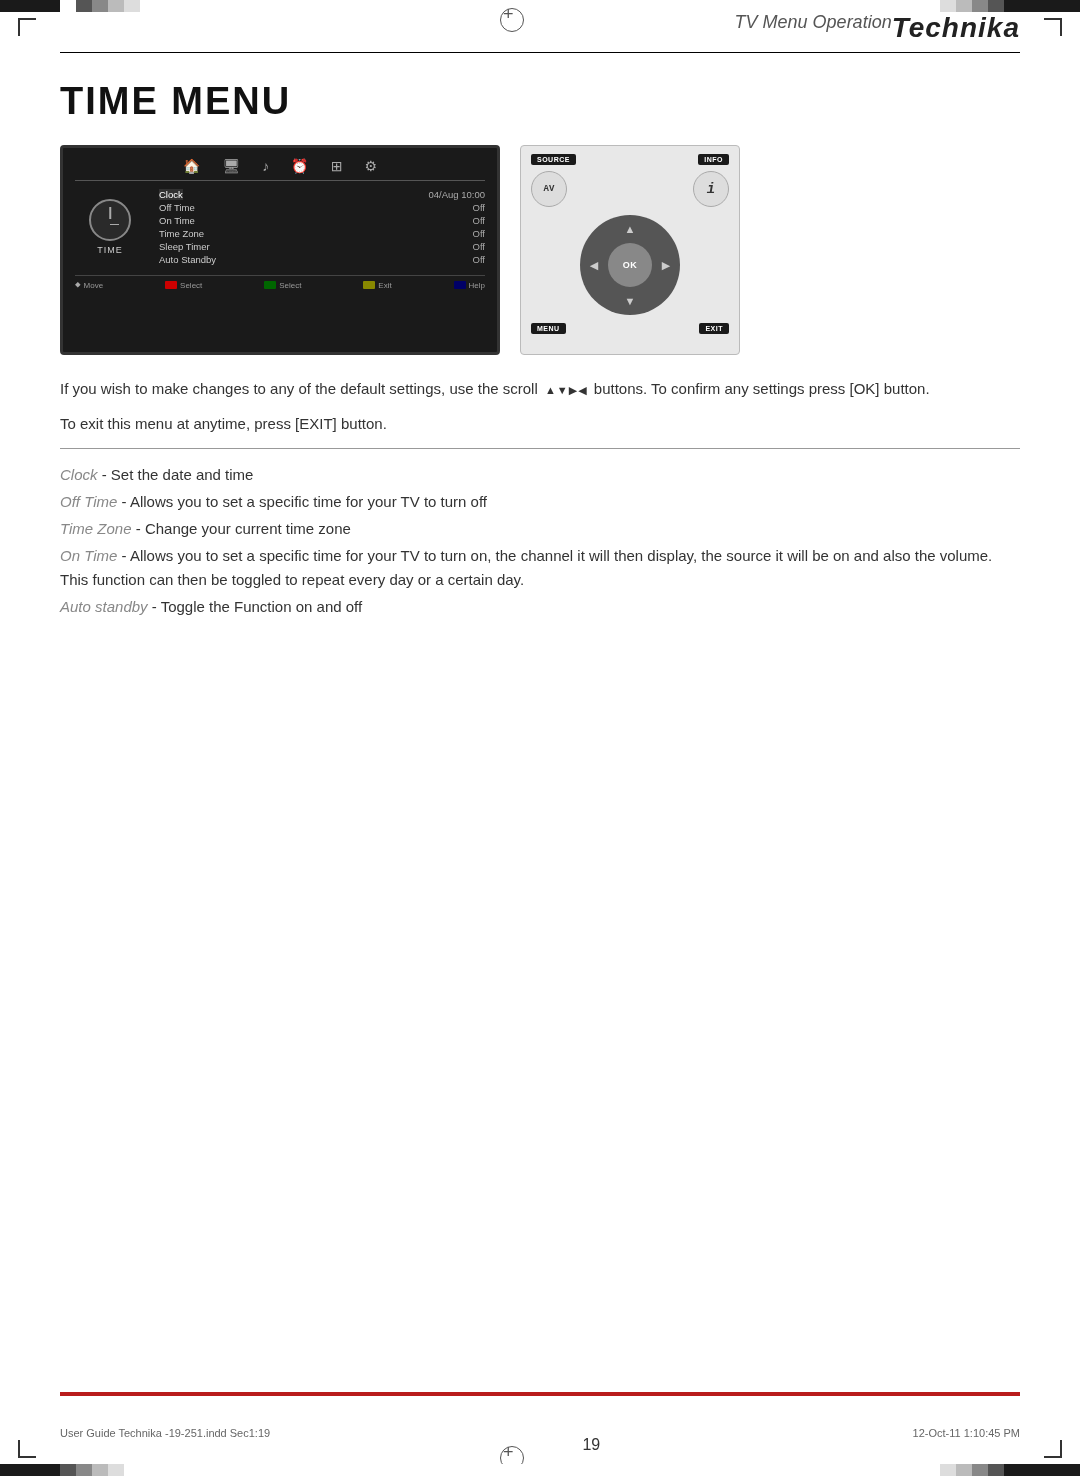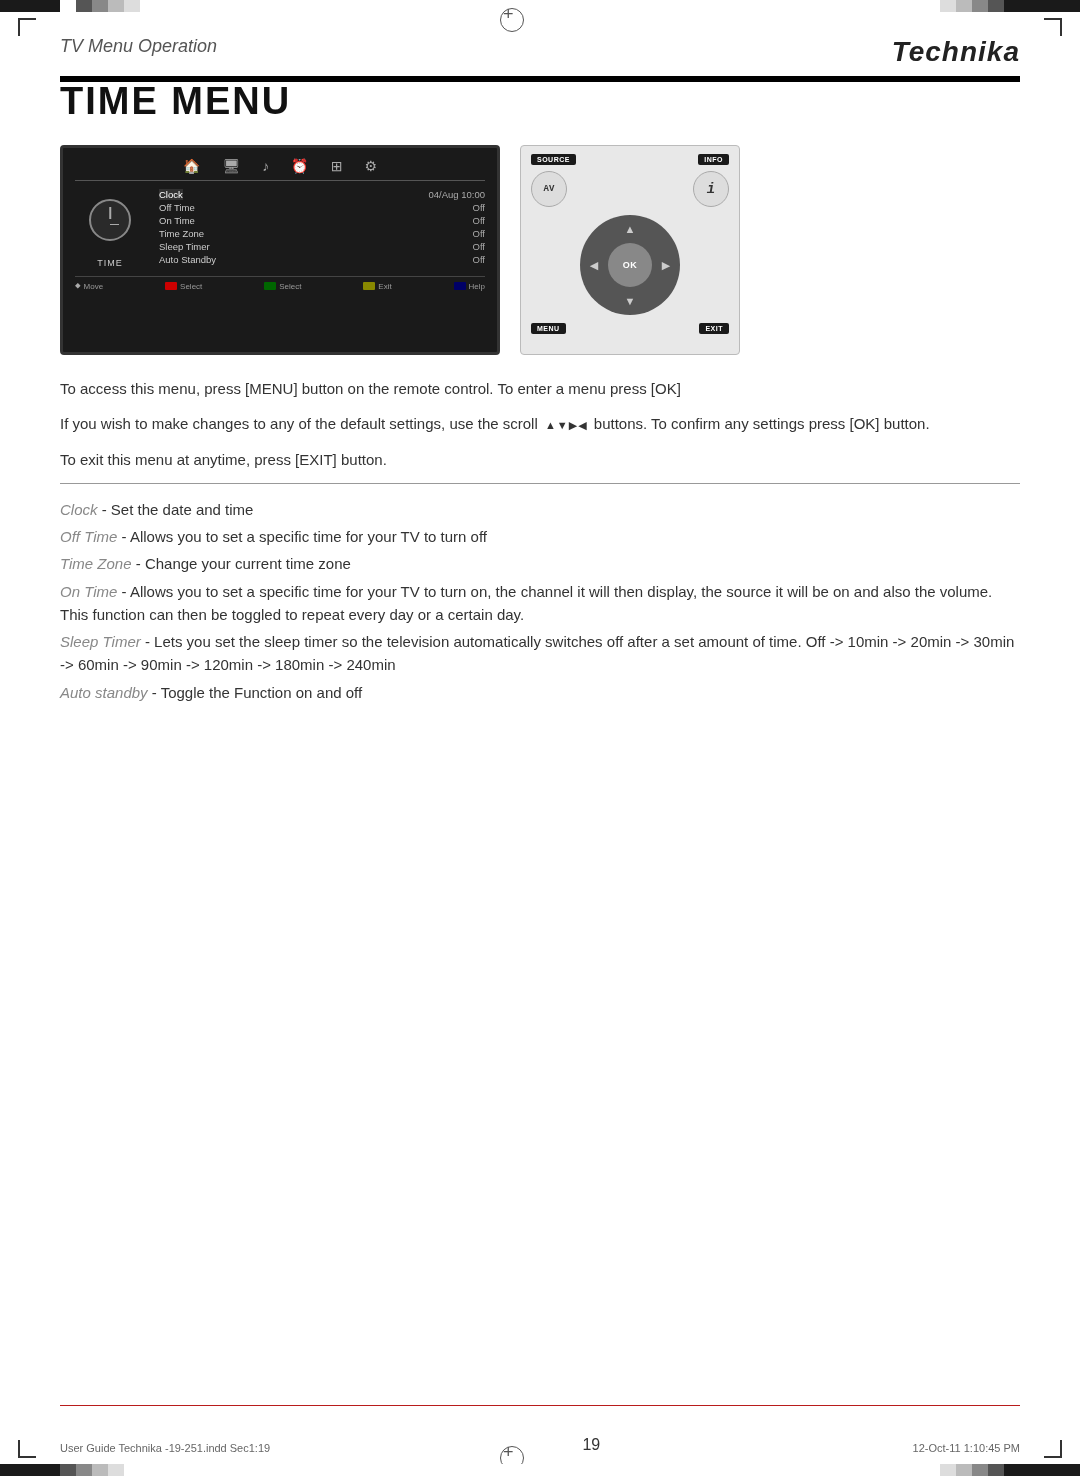--- a/index.html
+++ b/index.html
@@ -47,27 +47,27 @@
       color: #555;
       top: -4px;
       left: 3px;
     }
     .reg-top-left { top: 8px; left: 500px; }
     .reg-bottom-center { bottom: 8px; left: 500px; }
 
     
     .header {
       position: absolute;
-      top: 36px;
+      top: 12px;
       left: 60px;
       right: 60px;
       display: flex;
-      justify-content: space-between;
+      justify-content: flex-end;
       align-items: flex-start;
-      border-bottom: 6px solid #000000;
+      border-bottom: 1px solid #000000;
       padding-bottom: 8px;
     }
     .header-subtitle {
       font-size: 18px;
       color: #555;
       font-style: italic;
     }
     .brand-name {
       font-size: 28px;
       font-weight: bold;
@@ -133,21 +133,21 @@
 
     .tv-body {
       display: flex;
       gap: 14px;
     }
 
     .tv-clock-section {
       display: flex;
       flex-direction: column;
       align-items: center;
-      gap: 13px;
+      gap: 0;
       width: 70px;
     }
 
     .tv-clock-icon {
       width: 42px;
       height: 42px;
       border: 2px solid #888;
       border-radius: 50%;
       position: relative;
       background: #2a2a2a;
@@ -423,23 +423,23 @@
     }
 
     
     .page-footer {
       position: absolute;
       bottom: 22px;
       left: 60px;
       right: 60px;
       display: flex;
       justify-content: space-between;
-      align-items: flex-end;
-      border-top: 1px solid #b91c1c;
-      padding-top: 6px;
+      align-items: center;
+      border-top: 4px solid #b91c1c;
+      padding-top: 16px;
     }
 
     .footer-left {
       font-size: 11px;
       color: #666;
     }
 
     .footer-page-num {
       font-size: 16px;
       color: #333;
@@ -613,21 +613,20 @@
 
       <div class="remote-bottom-row">
         <span class="remote-menu-btn">MENU</span>
         <span class="remote-exit-btn">EXIT</span>
       </div>
     </div>
 
   </div>
 
   <div class="desc-section">
-    <p class="desc-para">To access this menu, press [MENU] button on the remote control. To enter a menu press [OK]</p>
 
     <p class="desc-para">
       <span>If you wish to make changes to any of the default settings, use the scroll</span>
       <span class="scroll-arrows">
         <span class="arrow-sym">▲</span>
         <span class="arrow-sym">▼</span>
         <span class="arrow-sym">▶</span>
         <span class="arrow-sym">◀</span>
       </span>
       <span>buttons. To confirm any settings press [OK] button.</span>
@@ -653,24 +652,20 @@
     <p class="feature-item">
       <span class="feature-label">Time Zone</span>
       <span> - Change your current time zone</span>
     </p>
 
     <p class="feature-item">
       <span class="feature-label">On Time</span>
       <span> - Allows you to set a specific time for your TV to turn on, the channel it will then display, the source it will be on and also the volume. This function can then be toggled to repeat every day or a certain day.</span>
     </p>
 
-    <p class="feature-item">
-      <span class="feature-label">Sleep Timer</span>
-      <span> - Lets you set the sleep timer so the television automatically switches off after a set amount of time. Off -&gt; 10min -&gt; 20min -&gt; 30min -&gt; 60min -&gt; 90min -&gt; 120min -&gt; 180min -&gt; 240min</span>
-    </p>
 
     <p class="feature-item">
       <span class="feature-label">Auto standby</span>
       <span> - Toggle the Function on and off</span>
     </p>
 
   </div>
 
 </div>
 

